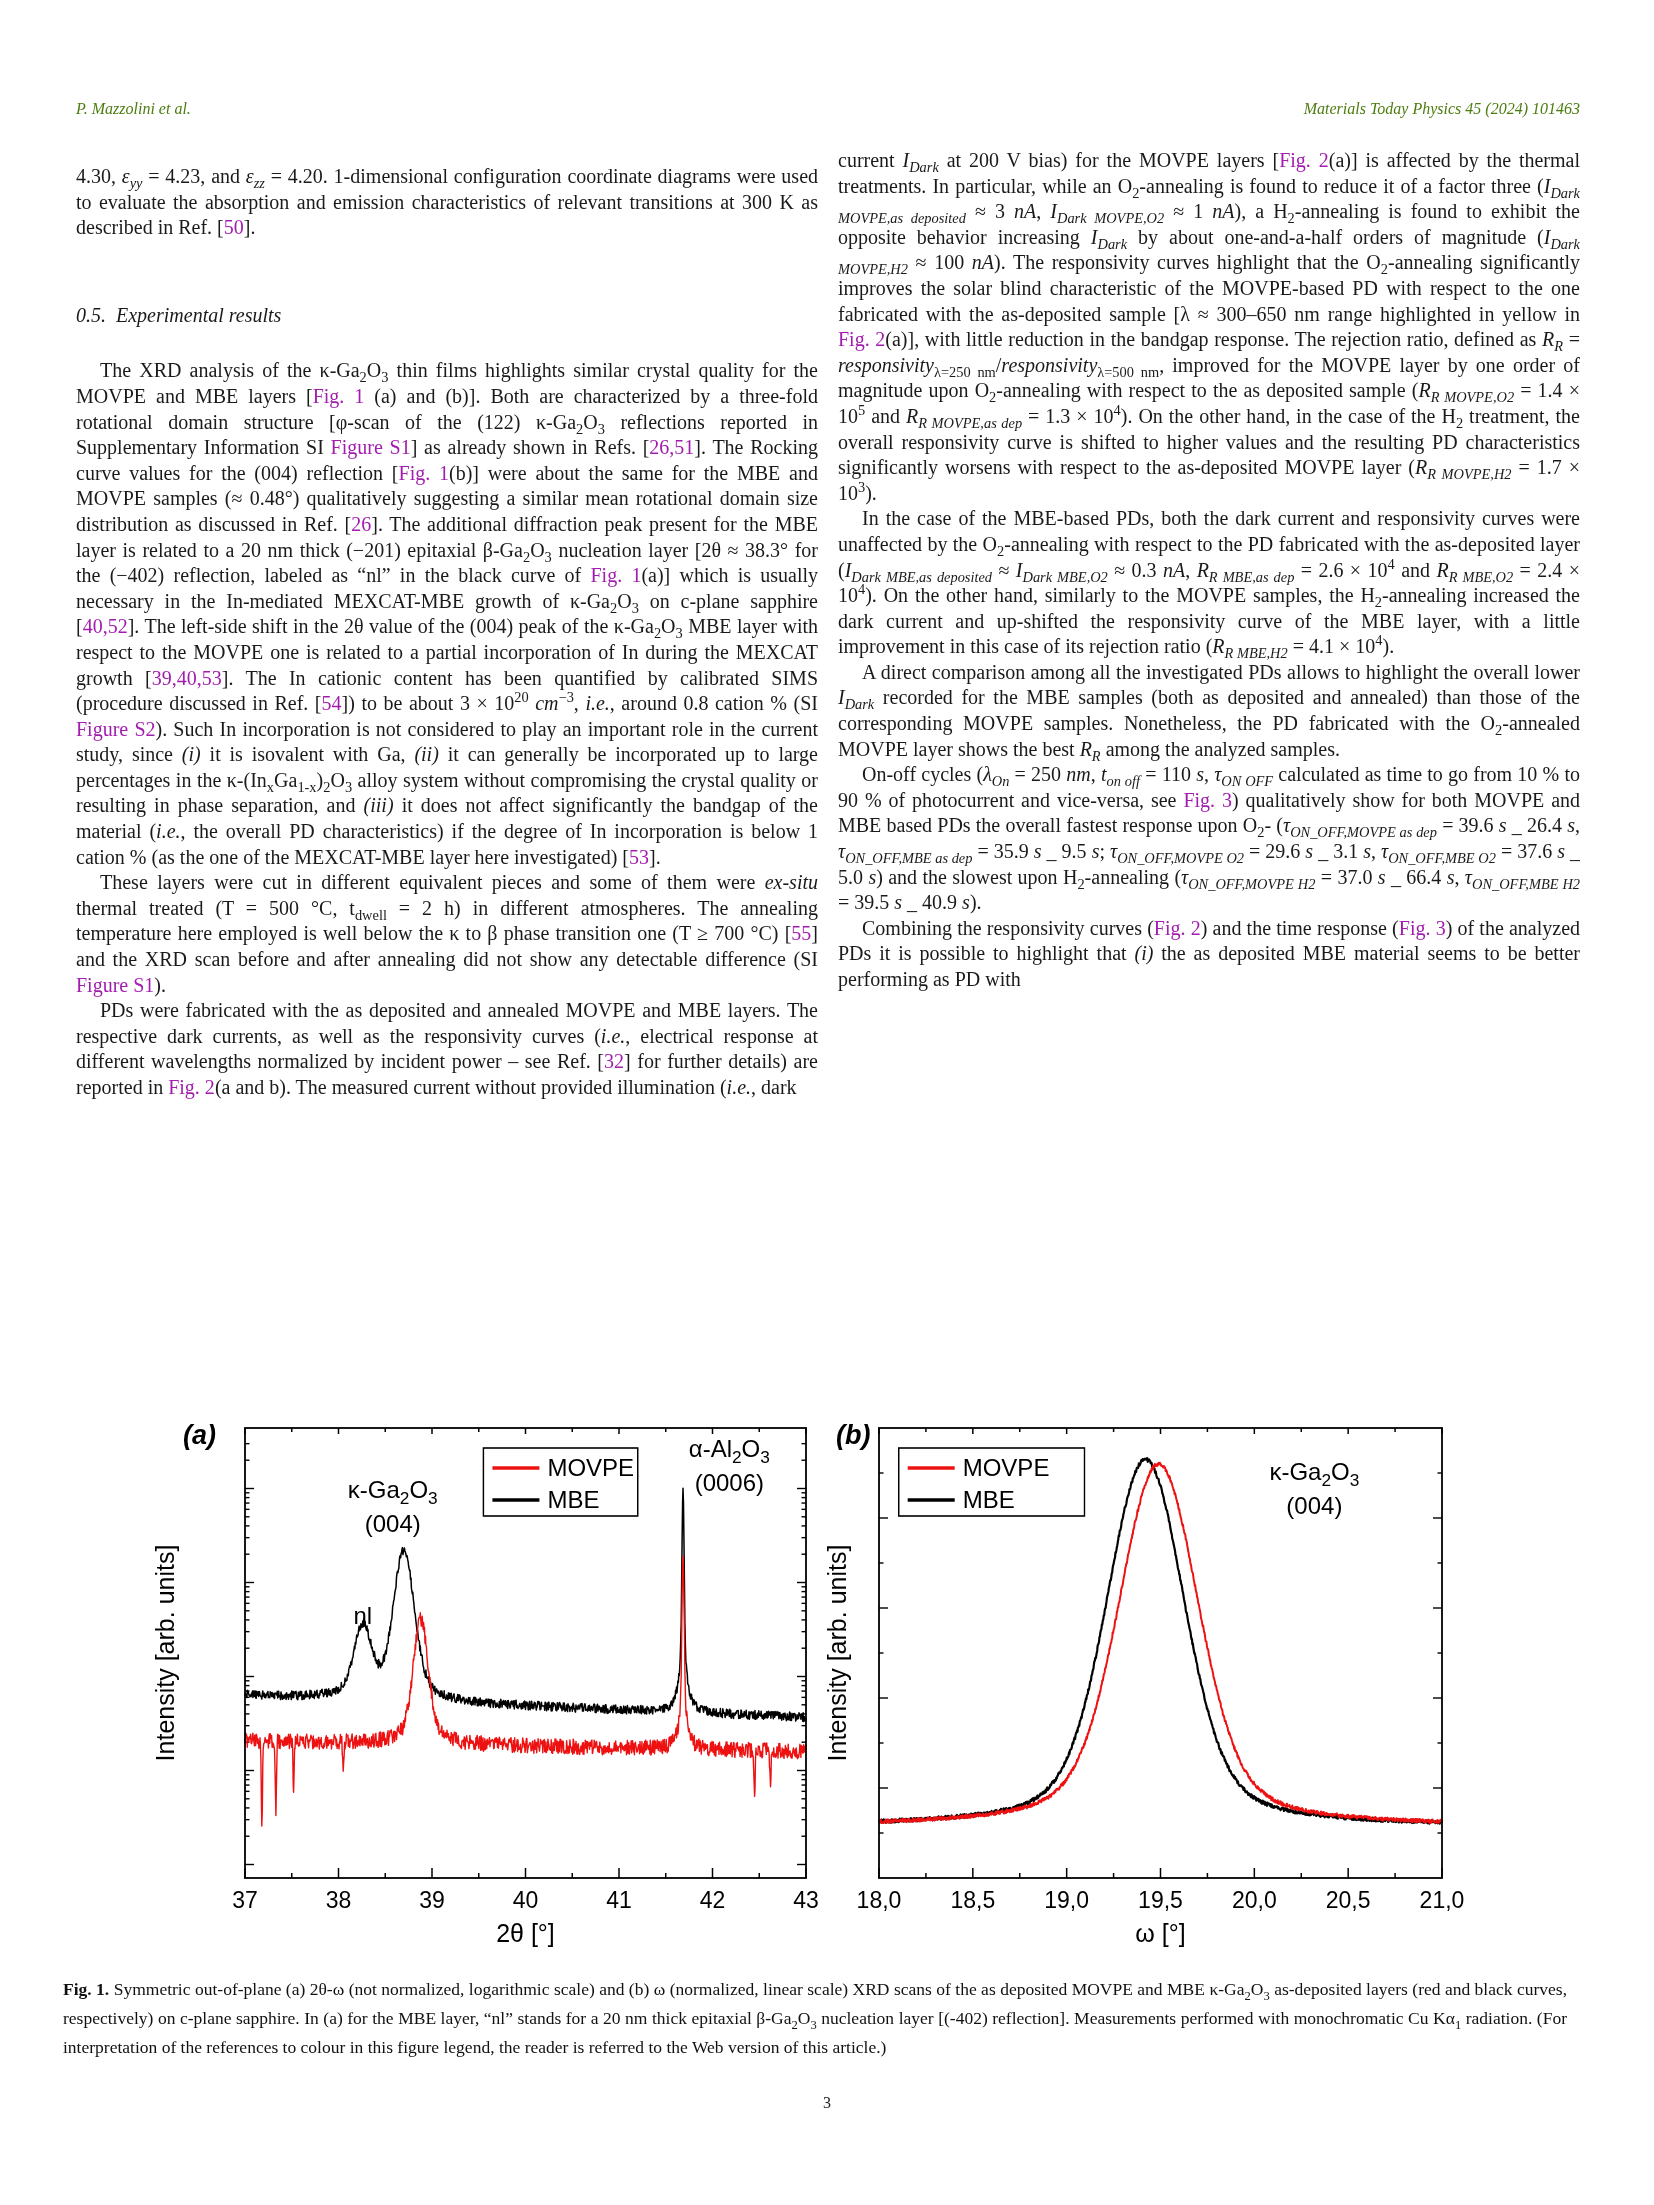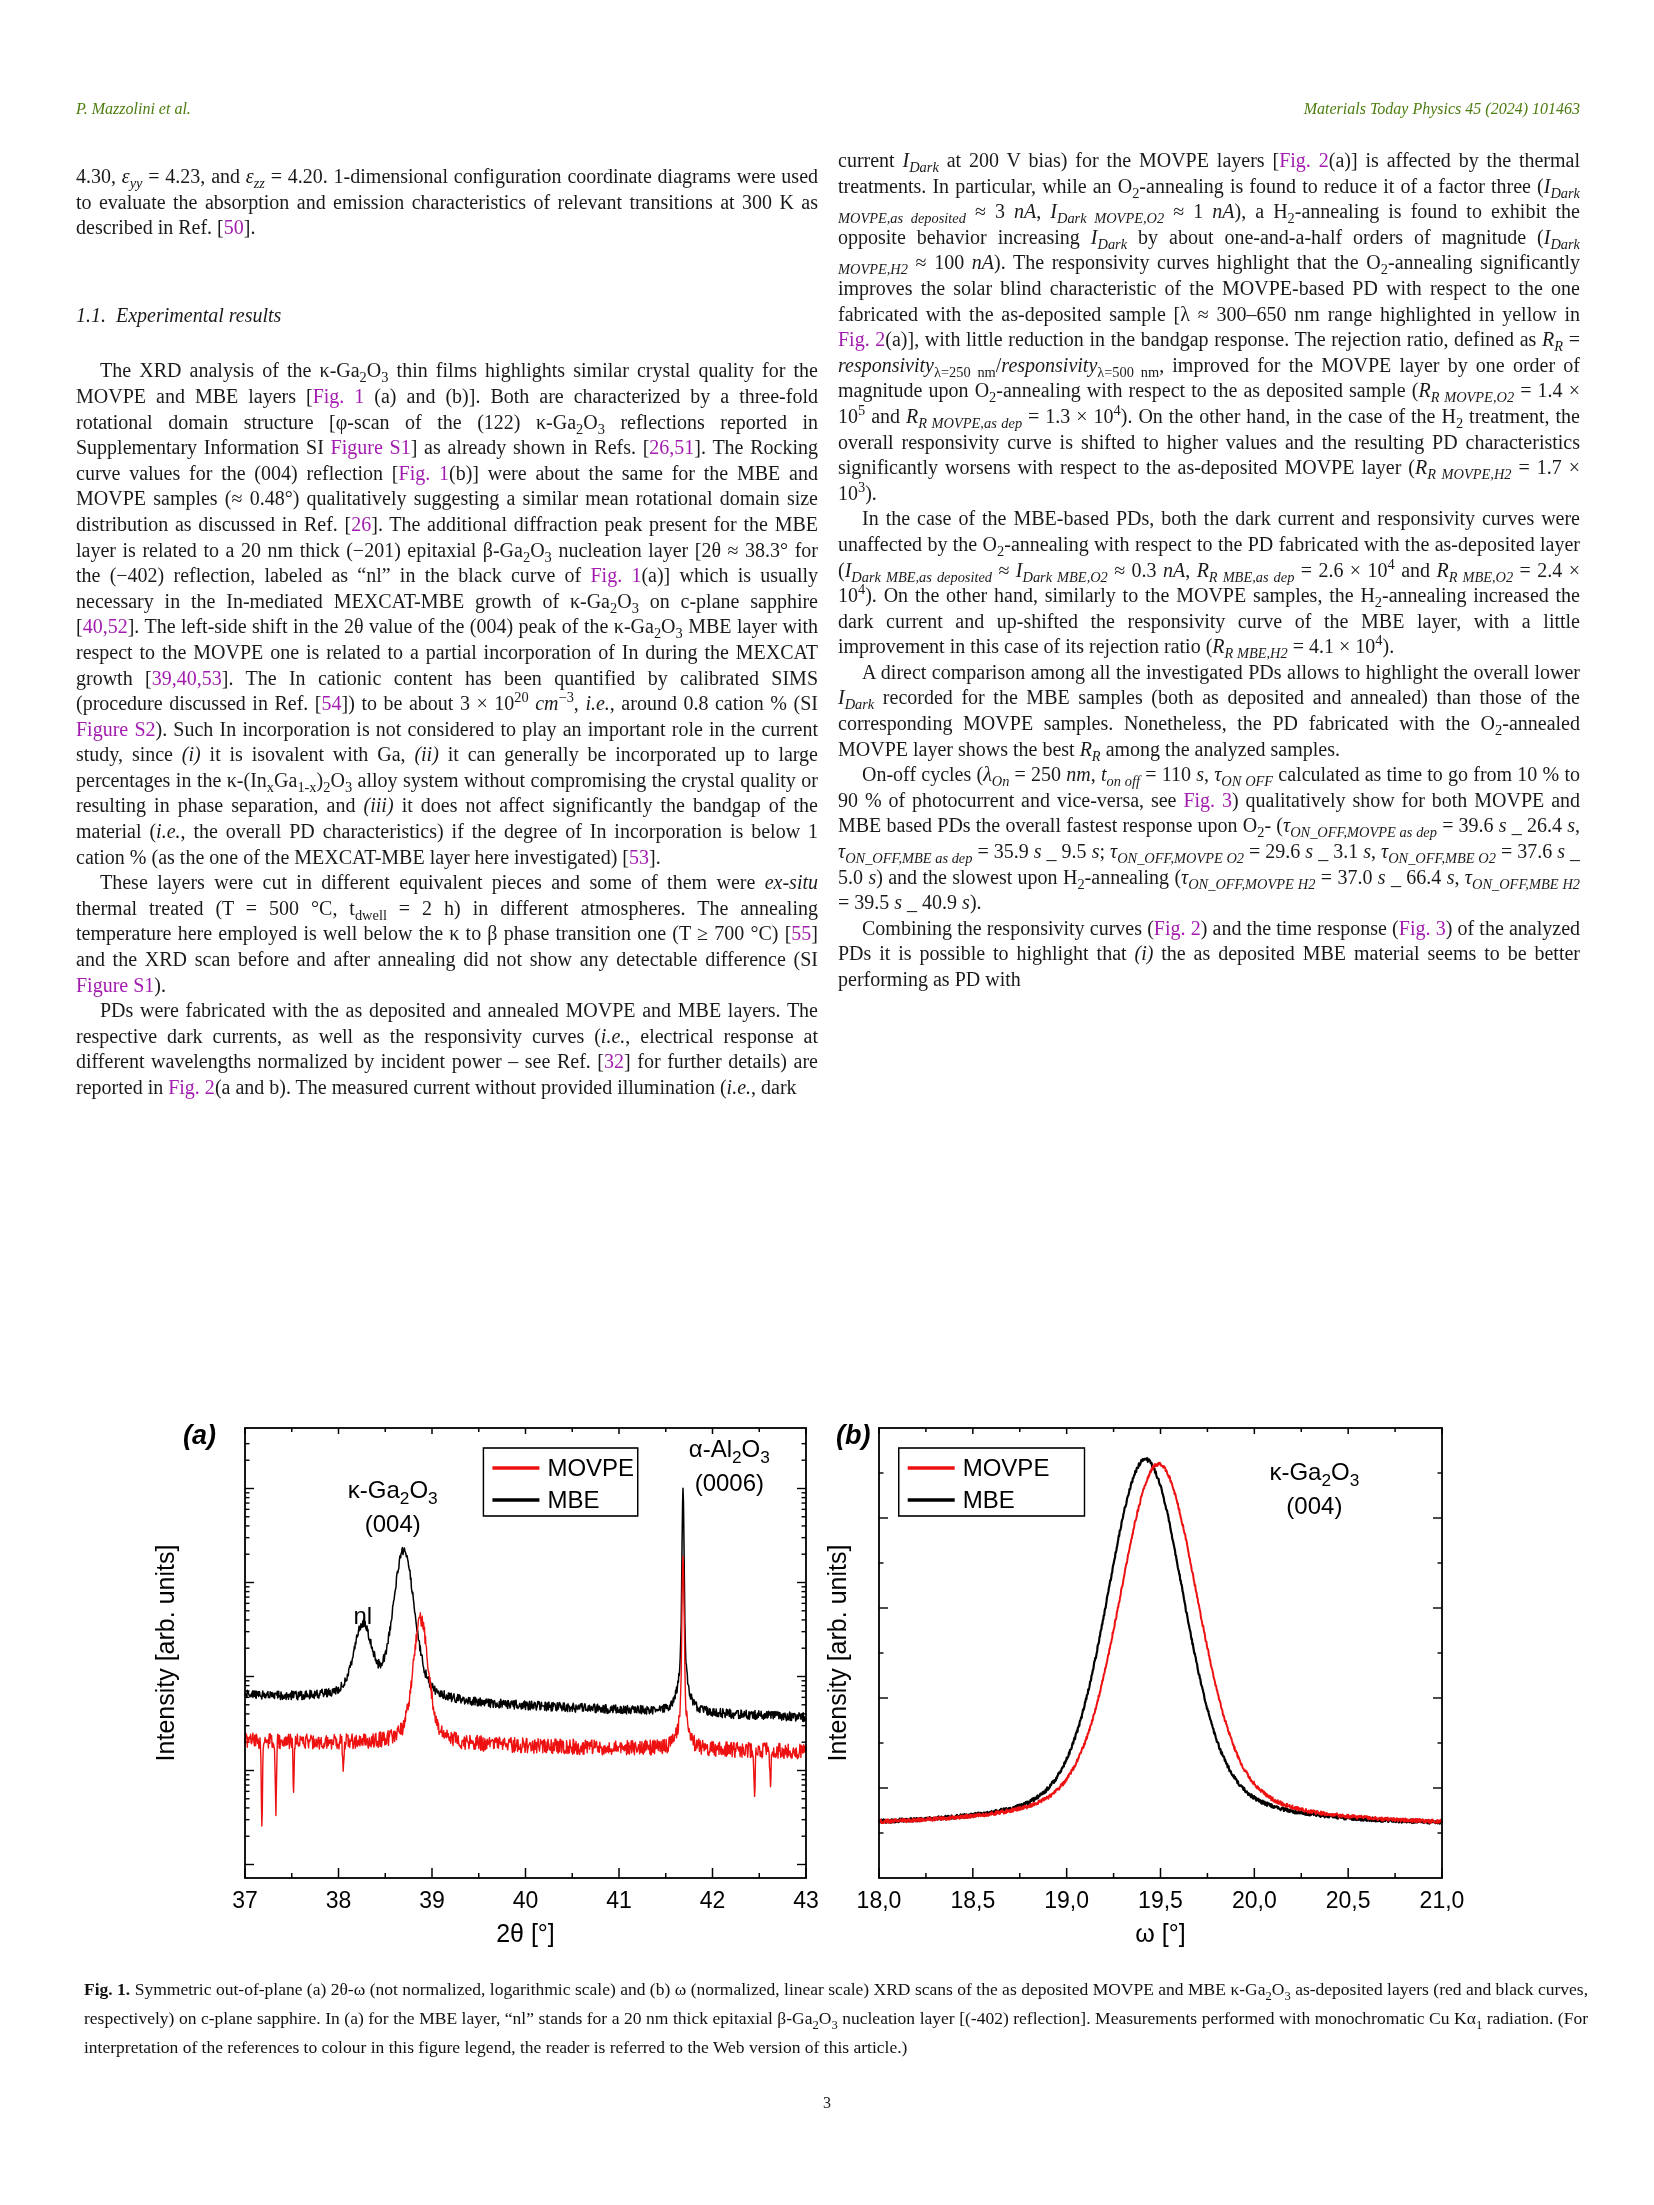--- a/index.html
+++ b/index.html
@@ -17,35 +17,35 @@
   .subheading{font-style:italic;margin:62px 0 30px 0;font-weight:normal;font-size:20px;}
   .cite{color:#a21caf;}
   sub,sup{font-size:72%;line-height:0;}
   .panel-label{position:absolute;font-family:"Liberation Sans","DejaVu Sans",sans-serif;
        font-weight:bold;font-style:italic;font-size:27px;color:#000;}
   #label-a{left:183px;top:1420px;}
   #label-b{left:836px;top:1420px;}
   svg.panel{position:absolute;top:1420px;}
   #panel-a{left:140px;}
   #panel-b{left:794px;}
-  #caption{position:absolute;left:84px;top:1975px;width:1504px;font-size:17.5px;
+  #caption{position:absolute;left:63px;top:1975px;width:1504px;font-size:17.5px;
        line-height:29px;text-align:justify;color:#111;}
   #caption b{font-weight:bold;}
   #page-number{position:absolute;left:0;top:2094px;width:1654px;text-align:center;
        font-size:16px;color:#222;}
 </style>
 </head>
 <body>
 
 <div class="hdr" id="hdr-left">P. Mazzolini et al.</div>
 <div class="hdr" id="hdr-right">Materials Today Physics 45 (2024) 101463</div>
 
 <div class="col" id="col-left">
     <p class="para noindent">4.30, <i>ε<sub>yy</sub></i> = 4.23, and <i>ε<sub>zz</sub></i> = 4.20. 1-dimensional configuration coordinate diagrams were used to evaluate the absorption and emission characteristics of relevant transitions at 300 K as described in Ref. [<span class="cite">50</span>].</p>
-    <h3 class="subheading">1.1. Experimental results</h3>
+    <h3 class="subheading">0.5. Experimental results</h3>
     <p class="para">The XRD analysis of the κ-Ga<sub>2</sub>O<sub>3</sub> thin films highlights similar crystal quality for the MOVPE and MBE layers [<span class="cite">Fig. 1</span> (a) and (b)]. Both are characterized by a three-fold rotational domain structure [φ-scan of the (122) κ-Ga<sub>2</sub>O<sub>3</sub> reflections reported in Supplementary Information SI <span class="cite">Figure S1</span>] as already shown in Refs. [<span class="cite">26,51</span>]. The Rocking curve values for the (004) reflection [<span class="cite">Fig. 1</span>(b)] were about the same for the MBE and MOVPE samples (≈ 0.48°) qualitatively suggesting a similar mean rotational domain size distribution as discussed in Ref. [<span class="cite">26</span>]. The additional diffraction peak present for the MBE layer is related to a 20 nm thick (−201) epitaxial β-Ga<sub>2</sub>O<sub>3</sub> nucleation layer [2θ ≈ 38.3° for the (−402) reflection, labeled as “nl” in the black curve of <span class="cite">Fig. 1</span>(a)] which is usually necessary in the In-mediated MEXCAT-MBE growth of κ-Ga<sub>2</sub>O<sub>3</sub> on c-plane sapphire [<span class="cite">40,52</span>]. The left-side shift in the 2θ value of the (004) peak of the κ-Ga<sub>2</sub>O<sub>3</sub> MBE layer with respect to the MOVPE one is related to a partial incorporation of In during the MEXCAT growth [<span class="cite">39,40,53</span>]. The In cationic content has been quantified by calibrated SIMS (procedure discussed in Ref. [<span class="cite">54</span>]) to be about 3 × 10<sup>20</sup> <i>cm</i><sup>−3</sup>, <i>i.e.</i>, around 0.8 cation % (SI <span class="cite">Figure S2</span>). Such In incorporation is not considered to play an important role in the current study, since <i>(i)</i> it is isovalent with Ga, <i>(ii)</i> it can generally be incorporated up to large percentages in the κ-(In<sub>x</sub>Ga<sub>1-x</sub>)<sub>2</sub>O<sub>3</sub> alloy system without compromising the crystal quality or resulting in phase separation, and <i>(iii)</i> it does not affect significantly the bandgap of the material (<i>i.e.</i>, the overall PD characteristics) if the degree of In incorporation is below 1 cation % (as the one of the MEXCAT-MBE layer here investigated) [<span class="cite">53</span>].</p>
     <p class="para">These layers were cut in different equivalent pieces and some of them were <i>ex-situ</i> thermal treated (T = 500 °C, t<sub>dwell</sub> = 2 h) in different atmospheres. The annealing temperature here employed is well below the κ to β phase transition one (T ≥ 700 °C) [<span class="cite">55</span>] and the XRD scan before and after annealing did not show any detectable difference (SI <span class="cite">Figure S1</span>).</p>
     <p class="para">PDs were fabricated with the as deposited and annealed MOVPE and MBE layers. The respective dark currents, as well as the responsivity curves (<i>i.e.</i>, electrical response at different wavelengths normalized by incident power – see Ref. [<span class="cite">32</span>] for further details) are reported in <span class="cite">Fig. 2</span>(a and b). The measured current without provided illumination (<i>i.e.</i>, dark</p>
   </div>
 <div class="col" id="col-right">
     <p class="para noindent">current <i>I<sub>Dark</sub></i> at 200 V bias) for the MOVPE layers [<span class="cite">Fig. 2</span>(a)] is affected by the thermal treatments. In particular, while an O<sub>2</sub>-annealing is found to reduce it of a factor three (<i>I<sub>Dark MOVPE,as deposited</sub></i> ≈ 3 <i>nA</i>, <i>I<sub>Dark MOVPE,O2</sub></i> ≈ 1 <i>nA</i>), a H<sub>2</sub>-annealing is found to exhibit the opposite behavior increasing <i>I<sub>Dark</sub></i> by about one-and-a-half orders of magnitude (<i>I<sub>Dark MOVPE,H2</sub></i> ≈ 100 <i>nA</i>). The responsivity curves highlight that the O<sub>2</sub>-annealing significantly improves the solar blind characteristic of the MOVPE-based PD with respect to the one fabricated with the as-deposited sample [λ ≈ 300–650 nm range highlighted in yellow in <span class="cite">Fig. 2</span>(a)], with little reduction in the bandgap response. The rejection ratio, defined as <i>R<sub>R</sub></i> = <i>responsivity</i><sub>λ=250 nm</sub>/<i>responsivity</i><sub>λ=500 nm</sub>, improved for the MOVPE layer by one order of magnitude upon O<sub>2</sub>-annealing with respect to the as deposited sample (<i>R<sub>R MOVPE,O2</sub></i> = 1.4 × 10<sup>5</sup> and <i>R<sub>R MOVPE,as dep</sub></i> = 1.3 × 10<sup>4</sup>). On the other hand, in the case of the H<sub>2</sub> treatment, the overall responsivity curve is shifted to higher values and the resulting PD characteristics significantly worsens with respect to the as-deposited MOVPE layer (<i>R<sub>R MOVPE,H2</sub></i> = 1.7 × 10<sup>3</sup>).</p>
     <p class="para">In the case of the MBE-based PDs, both the dark current and responsivity curves were unaffected by the O<sub>2</sub>-annealing with respect to the PD fabricated with the as-deposited layer (<i>I<sub>Dark MBE,as deposited</sub></i> ≈ <i>I<sub>Dark MBE,O2</sub></i> ≈ 0.3 <i>nA</i>, <i>R<sub>R MBE,as dep</sub></i> = 2.6 × 10<sup>4</sup> and <i>R<sub>R MBE,O2</sub></i> = 2.4 × 10<sup>4</sup>). On the other hand, similarly to the MOVPE samples, the H<sub>2</sub>-annealing increased the dark current and up-shifted the responsivity curve of the MBE layer, with a little improvement in this case of its rejection ratio (<i>R<sub>R MBE,H2</sub></i> = 4.1 × 10<sup>4</sup>).</p>
     <p class="para">A direct comparison among all the investigated PDs allows to highlight the overall lower <i>I<sub>Dark</sub></i> recorded for the MBE samples (both as deposited and annealed) than those of the corresponding MOVPE samples. Nonetheless, the PD fabricated with the O<sub>2</sub>-annealed MOVPE layer shows the best <i>R<sub>R</sub></i> among the analyzed samples.</p>
     <p class="para">On-off cycles (<i>λ<sub>On</sub></i> = 250 <i>nm</i>, <i>t<sub>on off</sub></i> = 110 <i>s</i>, <i>τ<sub>ON OFF</sub></i> calculated as time to go from 10 % to 90 % of photocurrent and vice-versa, see <span class="cite">Fig. 3</span>) qualitatively show for both MOVPE and MBE based PDs the overall fastest response upon O<sub>2</sub>- (<i>τ<sub>ON_OFF,MOVPE as dep</sub></i> = 39.6 <i>s</i> _ 26.4 <i>s</i>, <i>τ<sub>ON_OFF,MBE as dep</sub></i> = 35.9 <i>s</i> _ 9.5 <i>s</i>; <i>τ<sub>ON_OFF,MOVPE O2</sub></i> = 29.6 <i>s</i> _ 3.1 <i>s</i>, <i>τ<sub>ON_OFF,MBE O2</sub></i> = 37.6 <i>s</i> _ 5.0 <i>s</i>) and the slowest upon H<sub>2</sub>-annealing (<i>τ<sub>ON_OFF,MOVPE H2</sub></i> = 37.0 <i>s</i> _ 66.4 <i>s</i>, <i>τ<sub>ON_OFF,MBE H2</sub></i> = 39.5 <i>s</i> _ 40.9 <i>s</i>).</p>
     <p class="para">Combining the responsivity curves (<span class="cite">Fig. 2</span>) and the time response (<span class="cite">Fig. 3</span>) of the analyzed PDs it is possible to highlight that <i>(i)</i> the as deposited MBE material seems to be better performing as PD with</p>

